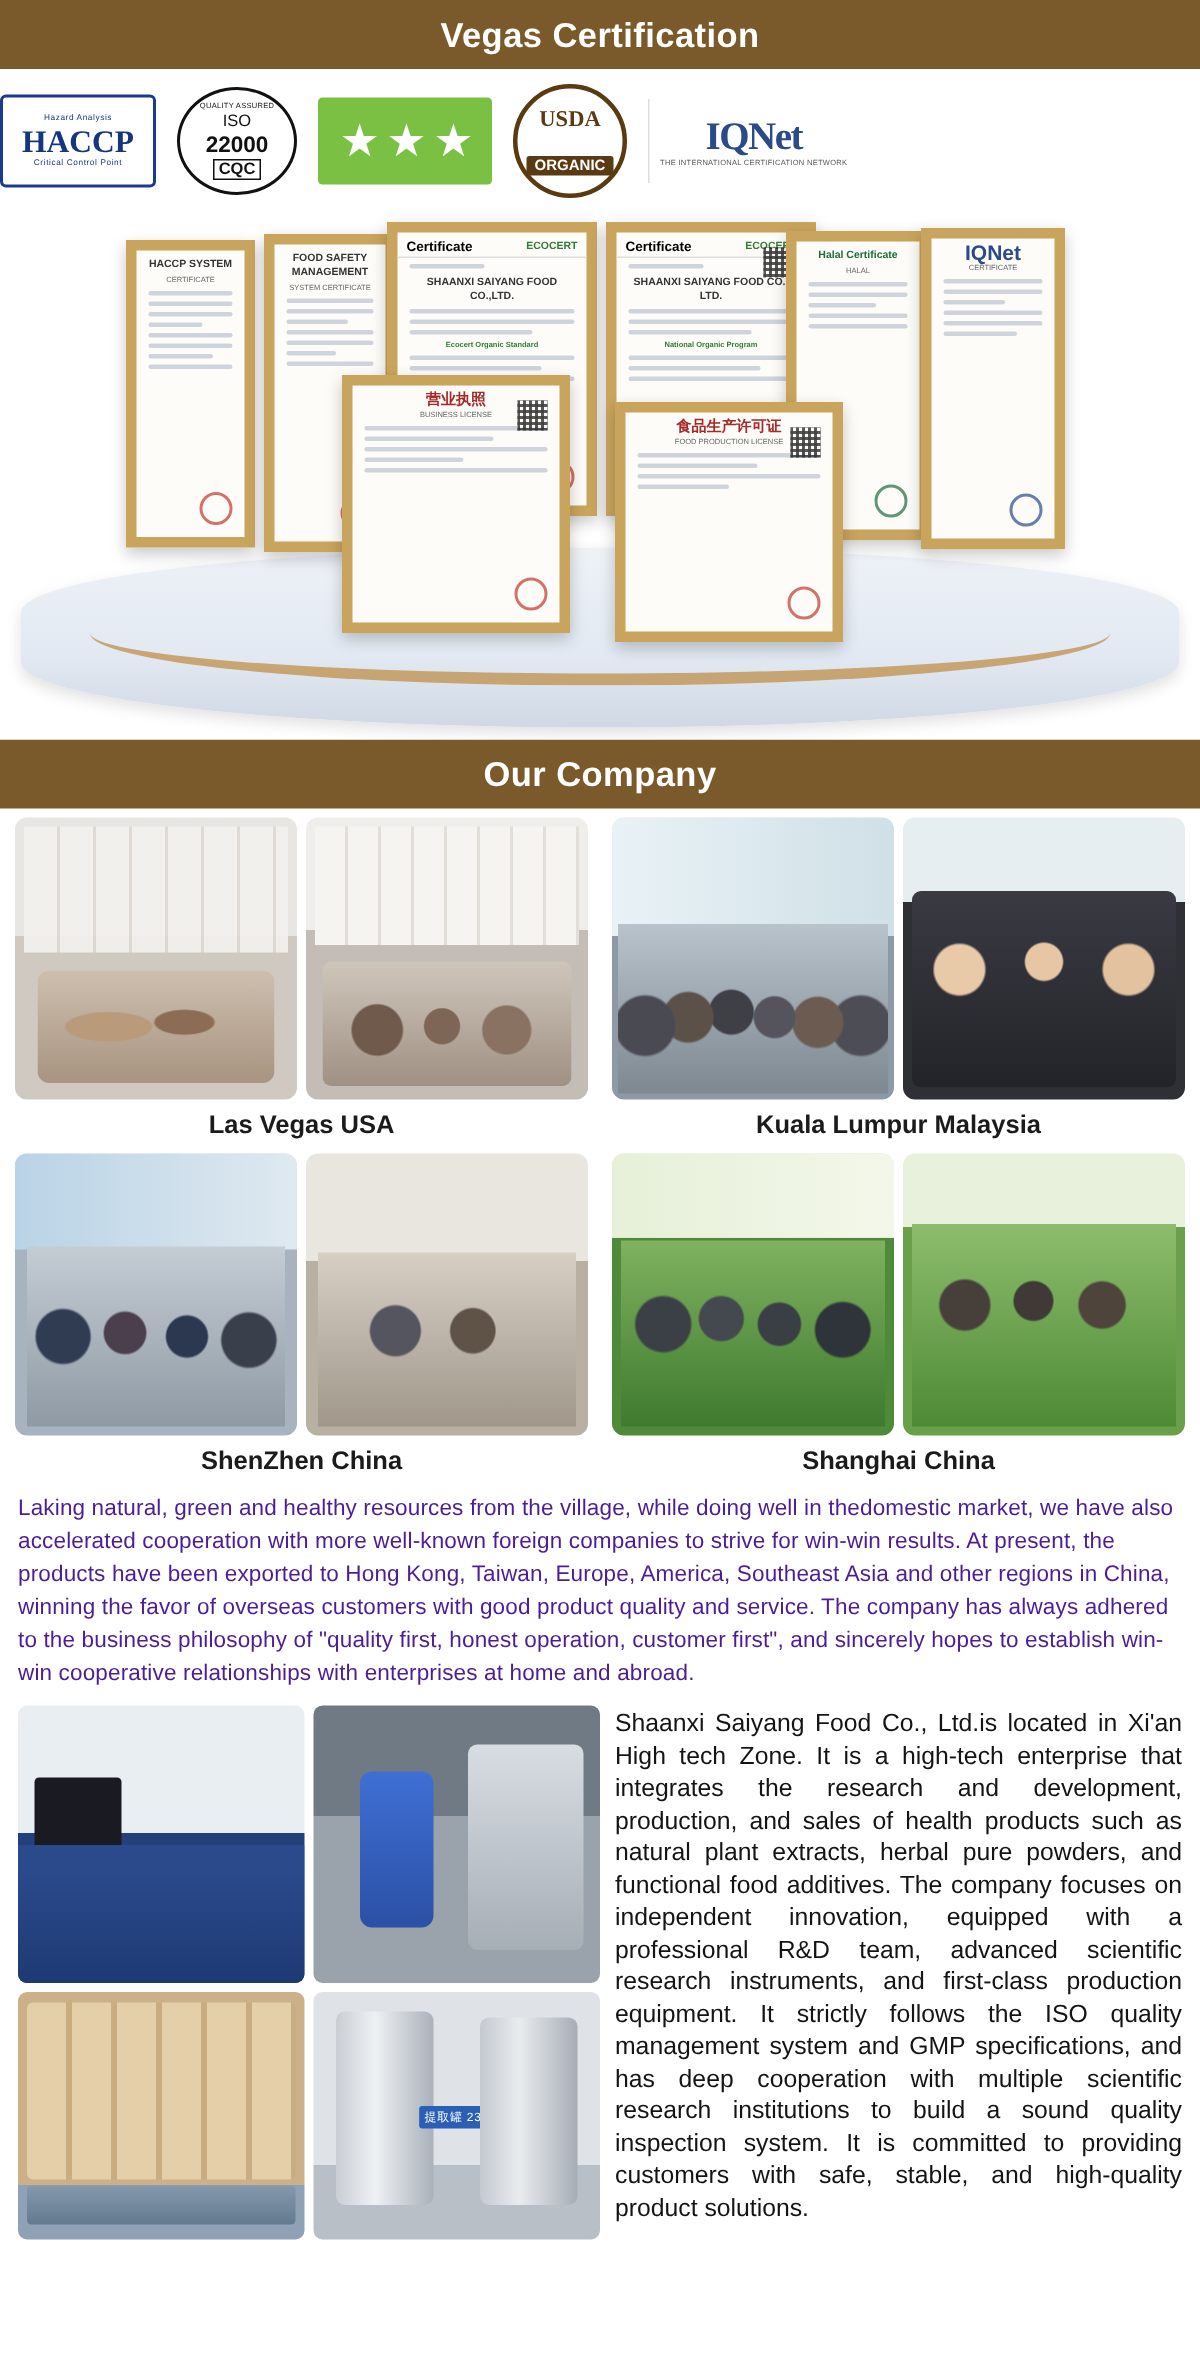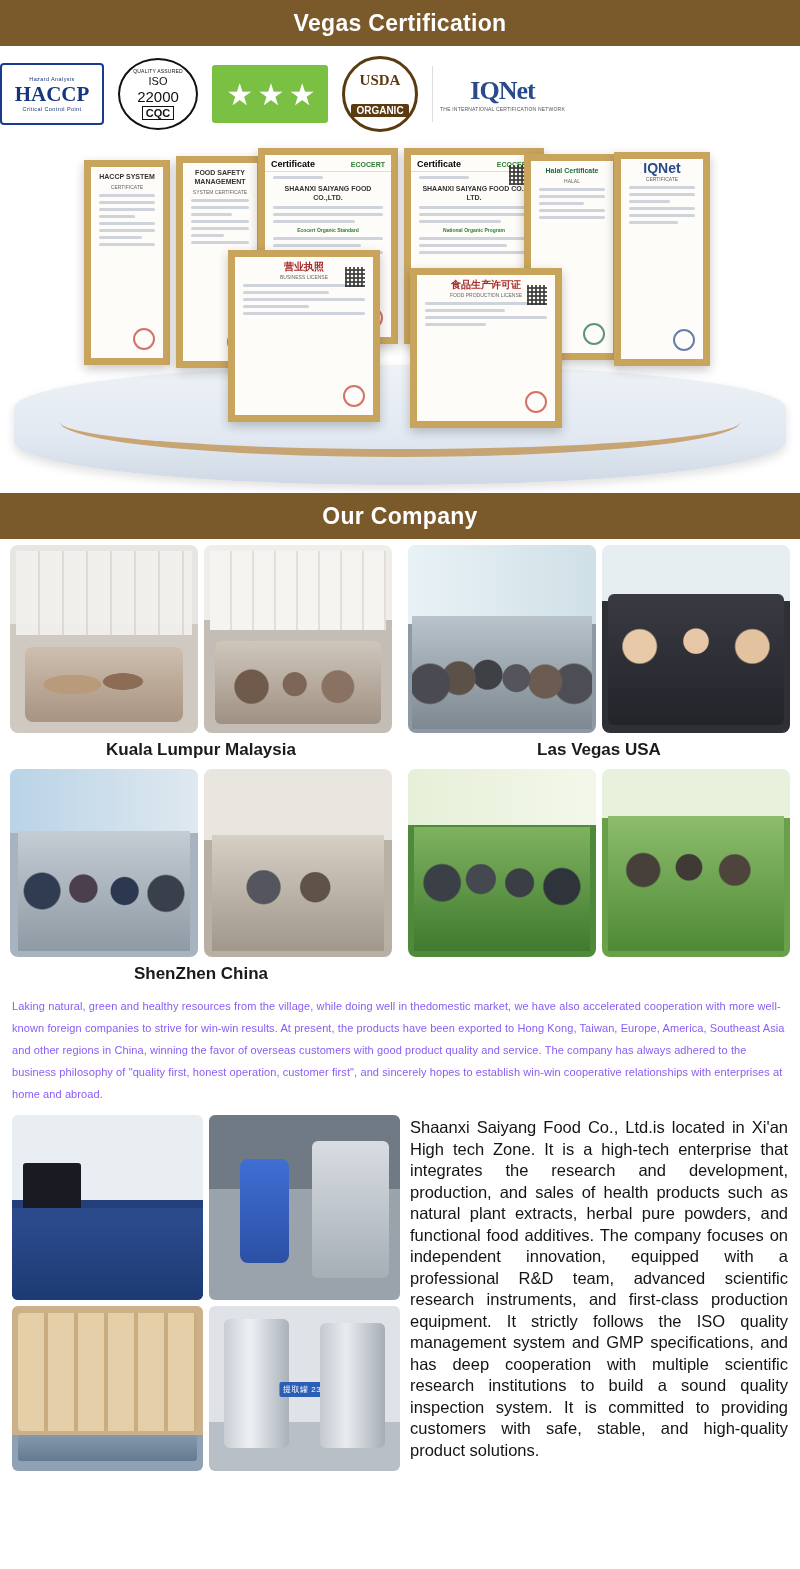--- a/index.html
+++ b/index.html
@@ -66,21 +66,21 @@
   .logo-iso {
     width: 80px;
     flex-direction: column;
     border: 2px solid #111;
     border-radius: 50%;
     color: #111;
     height: 72px;
   }
   .logo-iso .t1 { font-size: 5px; letter-spacing: .2px; }
   .logo-iso .t2 { font-size: 11px; font-weight: normal; line-height: 15px; }
-  .logo-iso .t3 { font-size: 15px; font-weight: normal; line-height: 15px; }
+  .logo-iso .t3 { font-size: 15px; font-weight: bold; line-height: 15px; }
   .logo-iso .t4 {
     font-size: 11px; font-weight: bold; border: 1px solid #111;
     padding: 0 3px; margin-top: 2px;
   }
   .logo-eu {
     width: 116px;
     height: 58px;
     background: #7ac043;
     border-radius: 3px;
     color: #fff;
@@ -289,23 +289,23 @@
     background:
       radial-gradient(circle at 20% 40%, #473f3a 0 10%, transparent 11%),
       radial-gradient(circle at 46% 38%, #3f3a36 0 10%, transparent 11%),
       radial-gradient(circle at 72% 40%, #4e443c 0 10%, transparent 11%),
       linear-gradient(180deg,#8dbd6c,#4e8a36);
   }
 
   
   .intro-text {
     padding: 4px 12px 10px;
-    font-size: 11px;
+    font-size: 15px;
     line-height: 22px;
-    color: #8b5cf6;
+    color: #4c1d95;
     text-align: left;
     letter-spacing: .1px;
   }
 
   
   .factory {
     display: grid;
     grid-template-columns: 388px 1fr;
     column-gap: 10px;
     padding: 0 12px 8px;
@@ -529,33 +529,34 @@
 <div class="gallery">
   <div class="pair">
     <div class="photo ph-booth-a"></div>
     <div class="photo ph-booth-b"></div>
   </div>
   <div class="pair">
     <div class="photo ph-group-a"></div>
     <div class="photo ph-group-b"></div>
   </div>
 
+  <div class="caption">Las Vegas USA</div>
   <div class="caption">Kuala Lumpur Malaysia</div>
-  <div class="caption">Las Vegas USA</div>
 
   <div class="pair">
     <div class="photo ph-expo-a"></div>
     <div class="photo ph-expo-b"></div>
   </div>
   <div class="pair">
     <div class="photo ph-green-a"></div>
     <div class="photo ph-green-b"></div>
   </div>
 
   <div class="caption">ShenZhen China</div>
+  <div class="caption">Shanghai China</div>
 </div>
 
 <div class="intro-text">Laking natural, green and healthy resources from the village, while doing well in thedomestic market, we have also accelerated cooperation with more well-known foreign companies to strive for win-win results. At present, the products have been exported to Hong Kong, Taiwan, Europe, America, Southeast Asia and other regions in China, winning the favor of overseas customers with good product quality and service. The company has always adhered to the business philosophy of "quality first, honest operation, customer first", and sincerely hopes to establish win-win cooperative relationships with enterprises at home and abroad.</div>
 
 <div class="factory">
   <div class="factory-grid">
     <div class="fphoto f-lab"></div>
     <div class="fphoto f-worker"></div>
     <div class="fphoto f-drums"></div>
     <div class="fphoto f-tanks">

